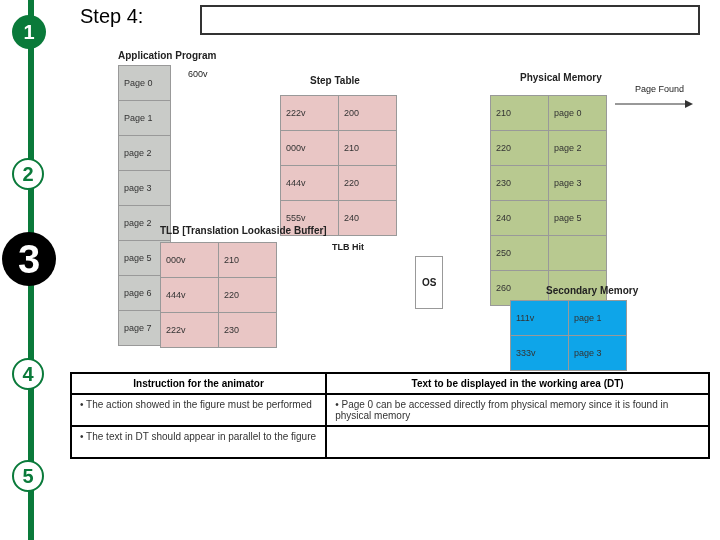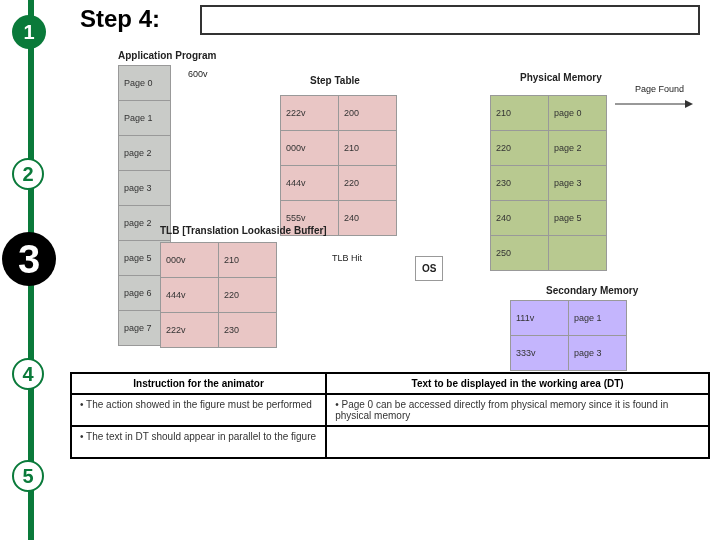--- a/index.html
+++ b/index.html
@@ -6,33 +6,33 @@
   body { font-family: Arial, sans-serif; font-size: 10px; background: #fff; width: 720px; height: 540px; position: relative; }
   
   .rail { position: absolute; left: 28px; top: 0; width: 6px; height: 540px; background: #0a7a3a; }
   .step-marker { position: absolute; left: 12px; border-radius: 50%; display: flex; align-items: center; justify-content: center; font-weight: bold; }
   .sm1 { top: 15px; width: 34px; height: 34px; background: #0a7a3a; color: #fff; font-size: 20px; }
   .sm2 { top: 158px; width: 32px; height: 32px; background: #fff; border: 2px solid #0a7a3a; color: #0a7a3a; font-size: 20px; }
   .sm3 { top: 232px; width: 54px; height: 54px; background: #000; color: #fff; font-size: 40px; left: 2px; }
   .sm4 { top: 358px; width: 32px; height: 32px; background: #fff; border: 2px solid #0a7a3a; color: #0a7a3a; font-size: 20px; }
   .sm5 { top: 460px; width: 32px; height: 32px; background: #fff; border: 2px solid #0a7a3a; color: #0a7a3a; font-size: 20px; }
   
-  .step-title { position: absolute; left: 80px; top: 5px; font-size: 24px; font-weight: bold; }
+  .step-title { position: absolute; left: 80px; top: 5px; font-size: 20px; font-weight: normal; }
   .title-box { position: absolute; left: 200px; top: 5px; width: 500px; height: 30px; border: 2px solid #333; background: #fff; }
   
   .diagram { position: absolute; left: 70px; top: 50px; width: 640px; height: 310px; font-size: 9px; color: #222; }
   .lbl { position: absolute; font-weight: bold; font-size: 10px; }
   table { border-collapse: collapse; position: absolute; }
   td { border: 1px solid #999; padding: 12px 5px; font-size: 9px; color: #333; }
   .app td { background: #c9cbc8; width: 52px; }
   .pt td { background: #e9c6c5; width: 58px; }
   .pm td { background: #b8c990; width: 58px; }
   .tlb td { background: #e9c6c5; width: 58px; }
-  .sm td { background: #c4b5fd; width: 58px; }
-  .osbox { position: absolute; border: 1px solid #999; padding: 6px 6px; background: #fff; font-weight: bold; font-size: 10px; }
+  .sm td { background: #0ea5e9; width: 58px; }
+  .osbox { position: absolute; border: 1px solid #999; padding: 20px 6px; background: #fff; font-weight: bold; font-size: 10px; }
   .annot { position: absolute; font-size: 9px; color: #222; }
   
   .instr-table { position: absolute; left: 70px; top: 372px; width: 640px; border-collapse: collapse; }
   .instr-table th, .instr-table td { border: 2px solid #000; padding: 4px 8px; font-size: 10px; text-align: left; vertical-align: top; }
   .instr-table th { text-align: center; font-weight: bold; }
   .instr-table td { height: 32px; }
 </style>
 </head>
 <body>
 
@@ -116,20 +116,24 @@
           <td>page 3</td>
         </tr>
     <tr>
           <td>240</td>
           <td>page 5</td>
         </tr>
     <tr>
           <td>250</td>
           <td></td>
         </tr>
+    <tr>
+          <td>260</td>
+          <td></td>
+        </tr>
   </tbody>
     </table>
   <div class="annot" style="left:565px;top:34px;">Page Found</div>
   <svg style="position:absolute;left:545px;top:48px;" width="80" height="12">
       <line x1="0" y1="6" x2="70" y2="6" stroke="#333" stroke-width="1"></line>
       <polygon points="70,2 78,6 70,10" fill="#333"></polygon>
     </svg>
 
   <div class="lbl" style="left:90px;top:175px;">TLB [Translation Lookaside Buffer]</div>
   <table class="tlb" style="left:90px;top:192px;">
@@ -141,21 +145,21 @@
     <tr>
           <td>444v</td>
           <td>220</td>
         </tr>
     <tr>
           <td>222v</td>
           <td>230</td>
         </tr>
   </tbody>
     </table>
-  <div class="annot" style="left:262px;top:203px;">TLB Hit</div>
+  <div class="annot" style="left:262px;top:192px;font-weight:bold;">TLB Hit</div>
 
   <div class="osbox" style="left:345px;top:206px;">OS</div>
 
   <div class="lbl" style="left:456px;top:235px;margin-left:20px;">Secondary Memory</div>
   <table class="sm" style="left:440px;top:250px;">
     <tbody>
         <tr>
           <td>111v</td>
           <td>page 1</td>
         </tr>

